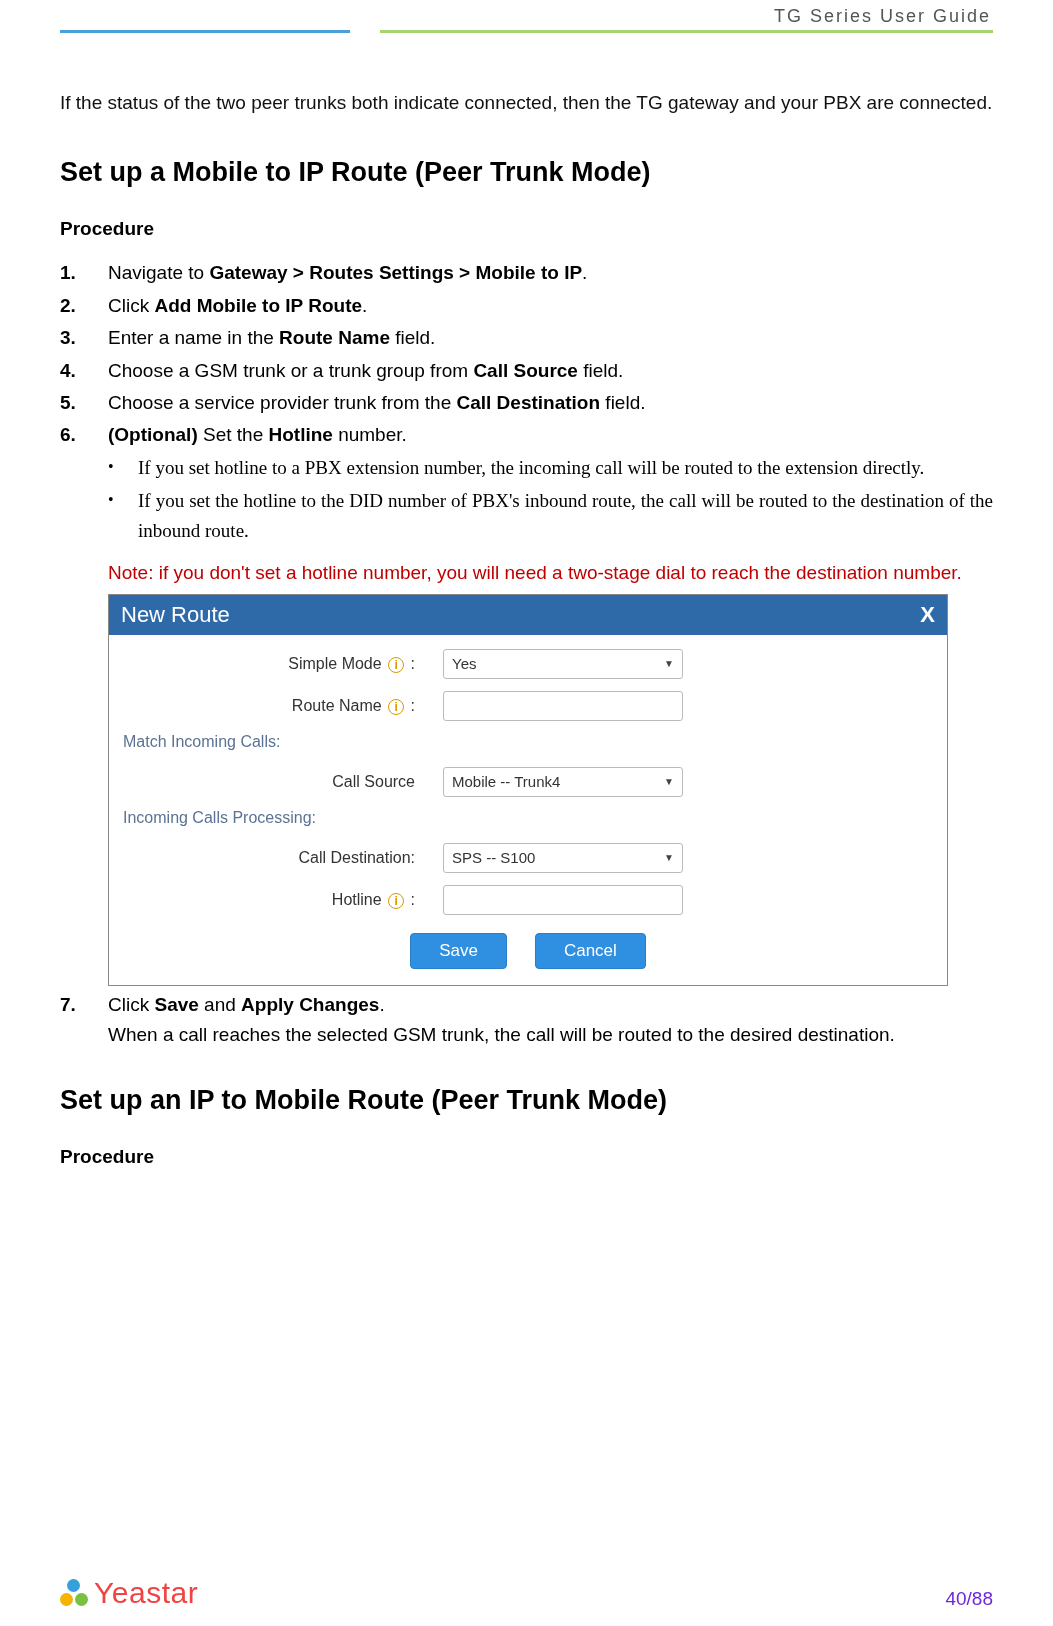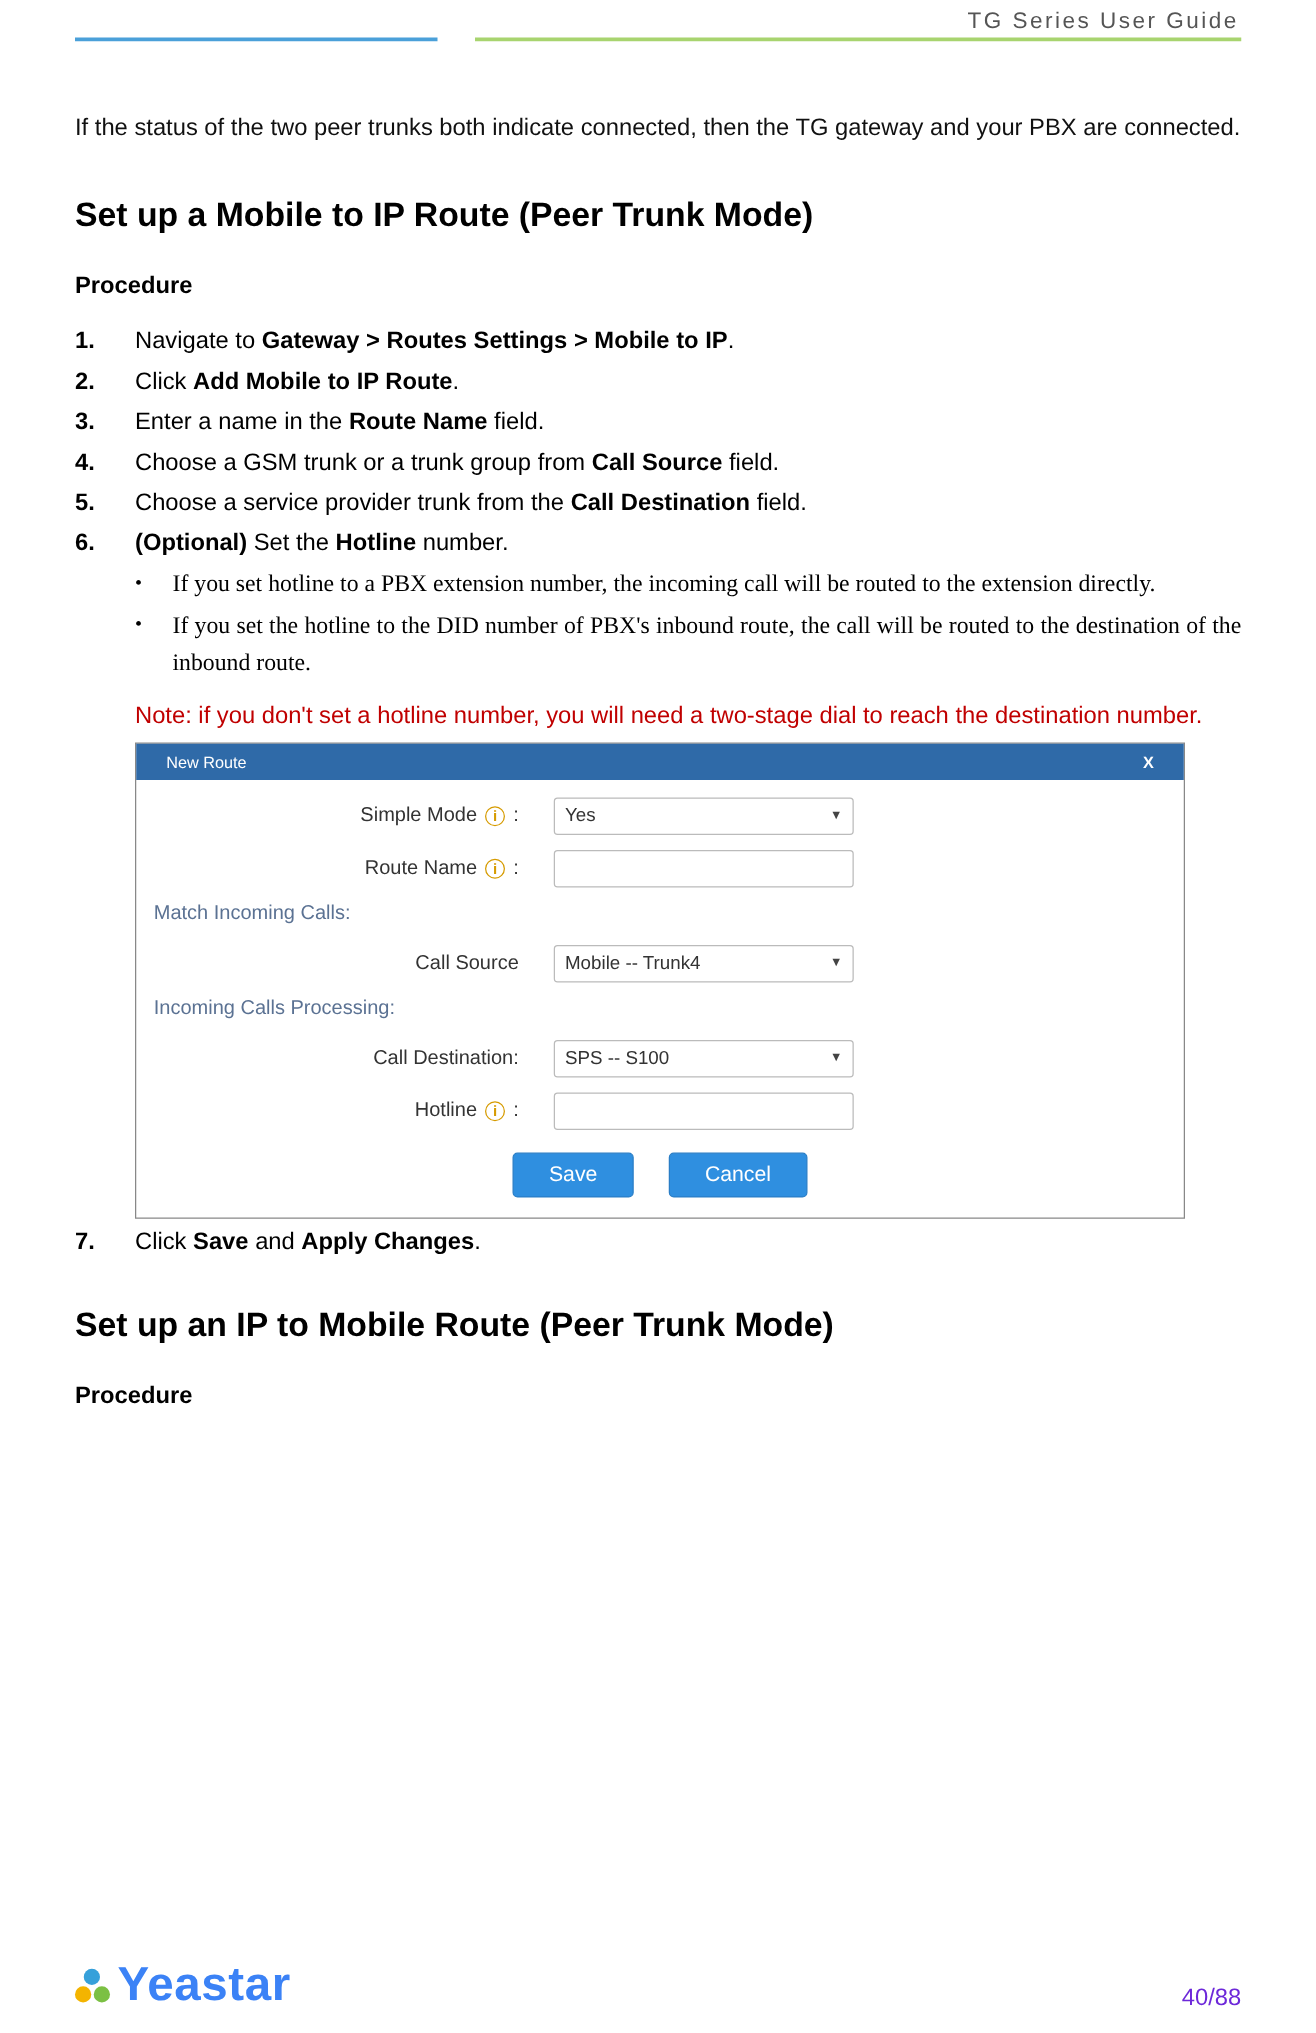--- a/index.html
+++ b/index.html
@@ -111,22 +111,22 @@
     margin: 4px 0 4px 48px;
     width: 840px;
     border: 1px solid #888;
     font-family: Arial, sans-serif;
     font-size: 16px;
     color: #333;
   }
   .shot-title {
     background: #2f6aa8;
     color: #fff;
-    padding: 7px 24px;
-    font-size: 13px;
+    padding: 7px 12px;
+    font-size: 22px;
     display: flex;
     justify-content: space-between;
     align-items: center;
   }
   .shot-body { padding: 14px 14px 10px 14px; }
   .shot-row {
     display: flex;
     align-items: center;
     margin-bottom: 12px;
     gap: 20px;
@@ -209,23 +209,23 @@
   }
   .logo-mark span {
     position: absolute;
     width: 13px; height: 13px;
     border-radius: 50%;
   }
   .d1 { background:#36a0da; top:0; left:7px;}
   .d2 { background:#f4b400; bottom:1px; left:0;}
   .d3 { background:#7bc043; bottom:1px; right:0;}
   .logo-text {
-    font-size: 38px;
-    color: #3b82f6;
-    font-weight: 700;
+    font-size: 30px;
+    color: #ef4444;
+    font-weight: 400;
     letter-spacing: 0.5px;
   }
   .pagenum {
     font-size: 19px;
     color: #6d28d9;
   }
 </style>
 </head>
 <body>
 
@@ -328,20 +328,21 @@
           <div class="shot-btn">Cancel</div>
         </div>
       </div>
     </div>
 
     <ol class="proc" start="7" style="counter-reset: n 6;">
       <li>
         <span class="after-shot">
           <span>Click </span><b>Save</b><span> and </span><b>Apply Changes</b><span>.</span>
         </span>
+        <div class="after-shot">When a call reaches the selected GSM trunk, the call will be routed to the desired destination.</div>
       </li>
     </ol>
 
     <h2 class="blue" style="margin-top:36px;">Set up an IP to Mobile Route (Peer Trunk Mode)</h2>
     <h3 class="black">Procedure</h3>
 
   </div>
 </div>
 
 <div class="footer">

